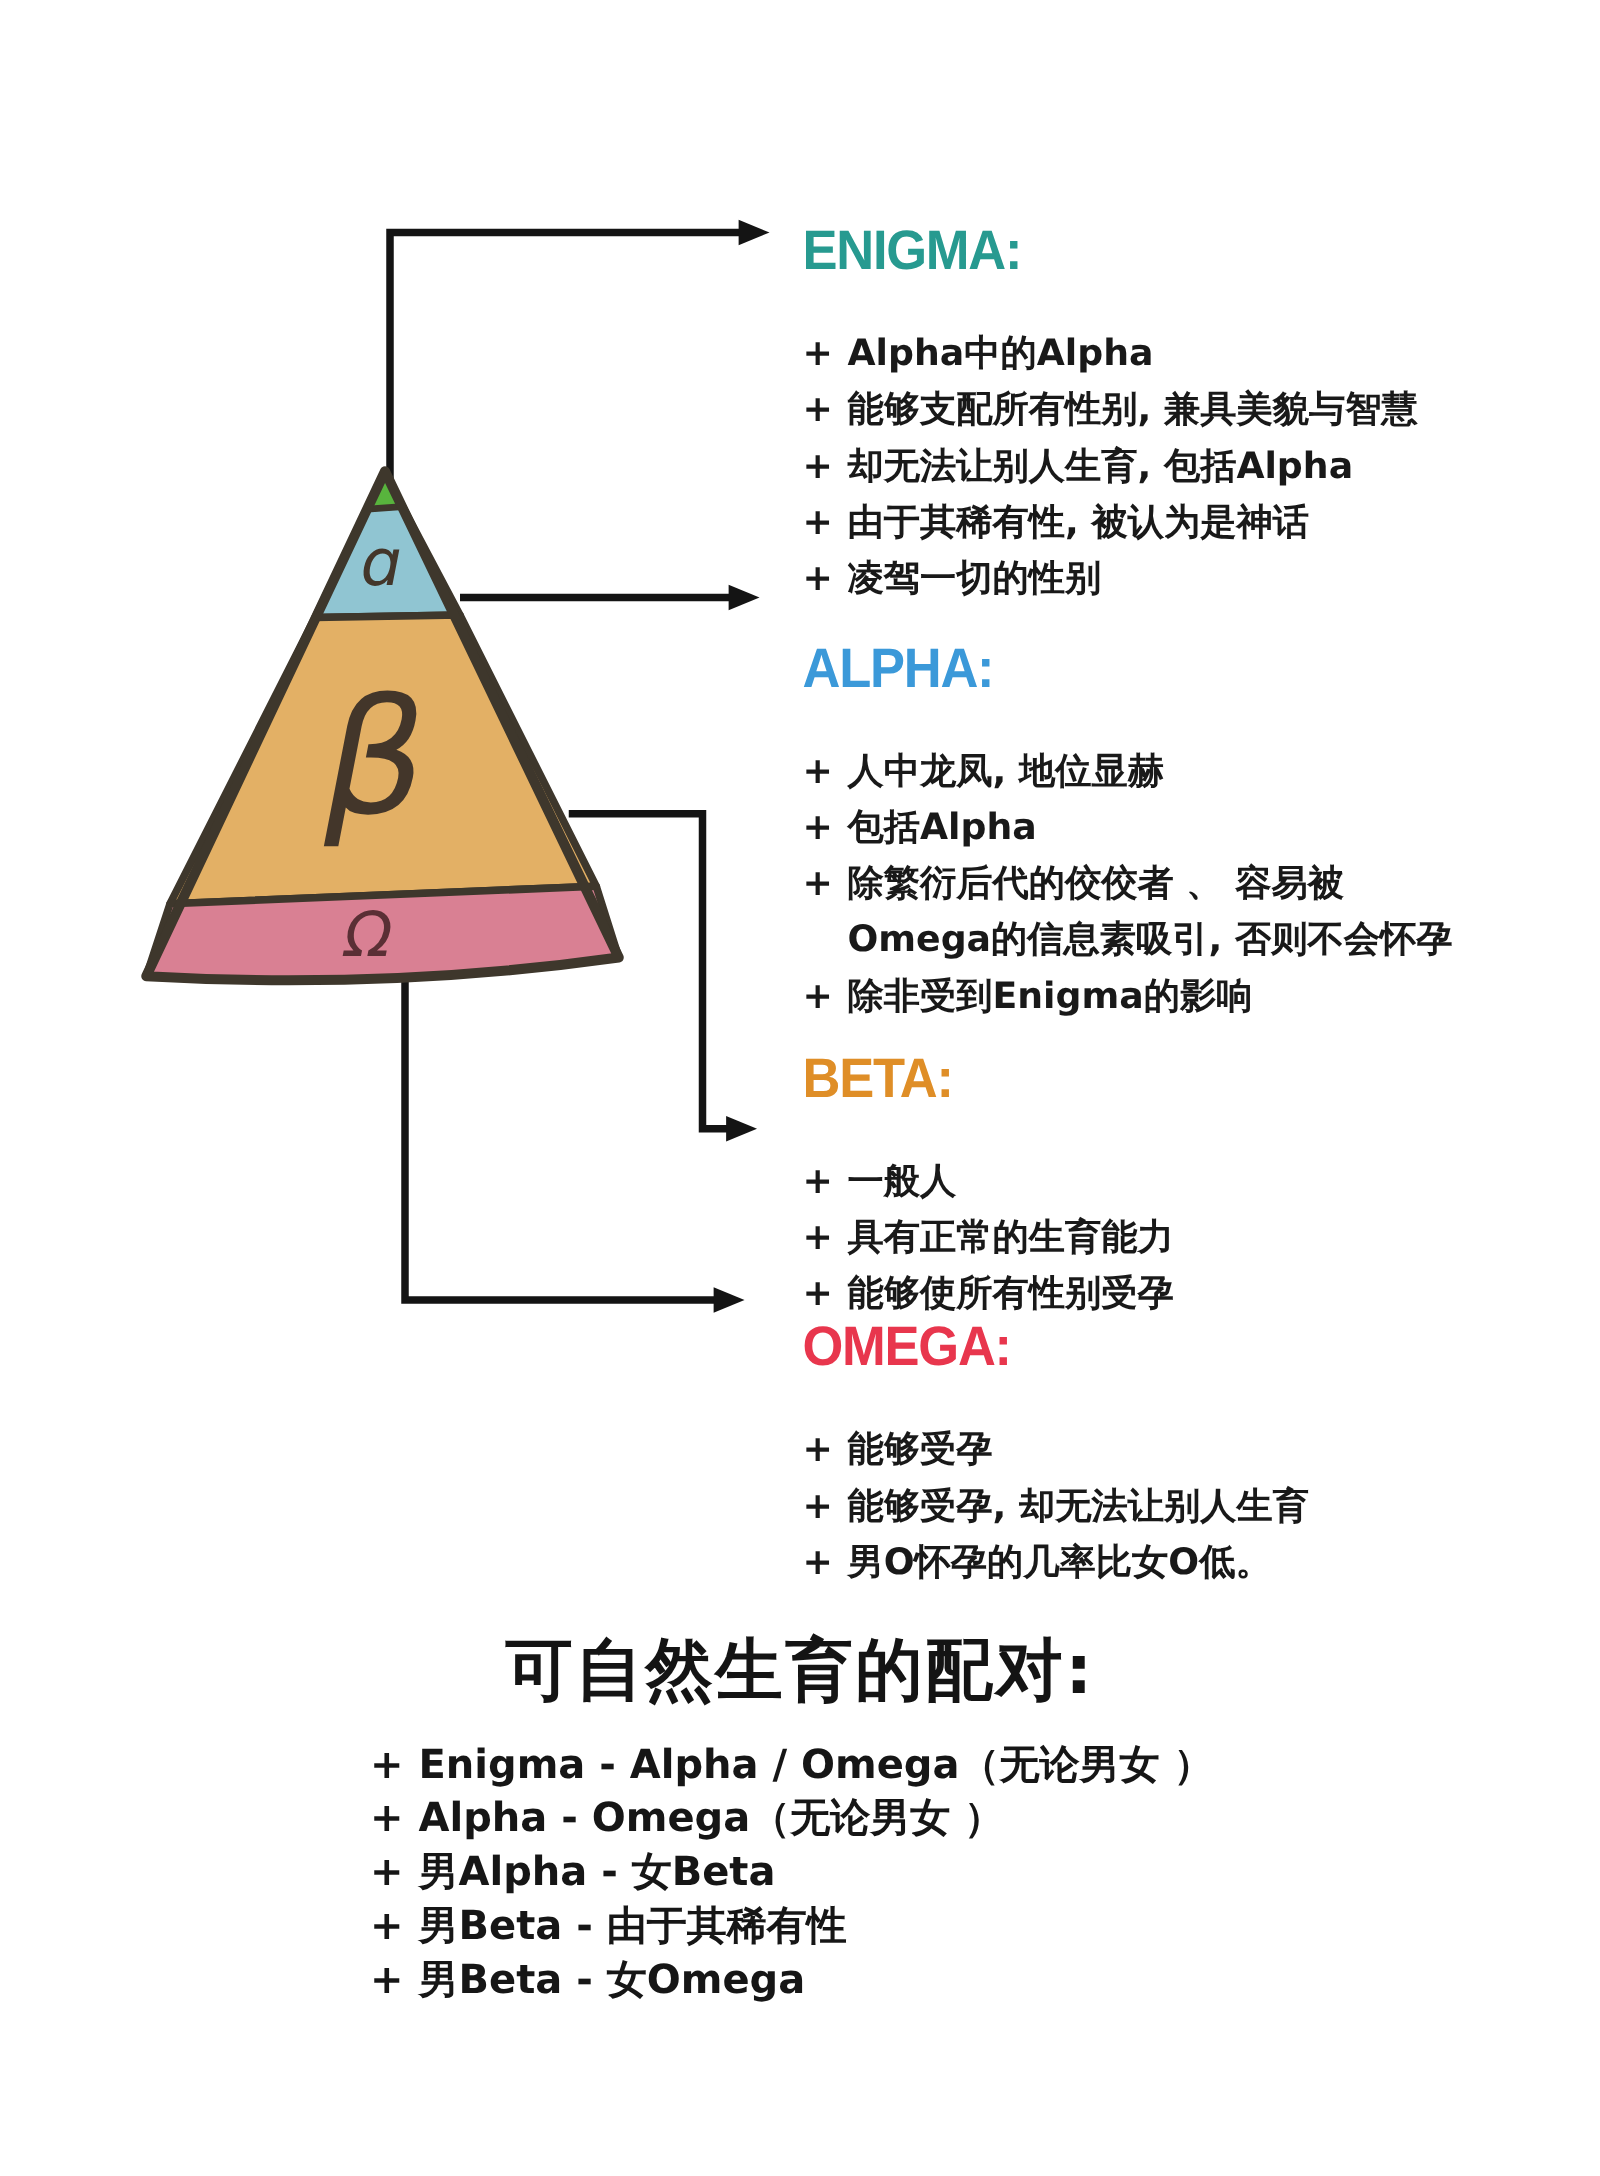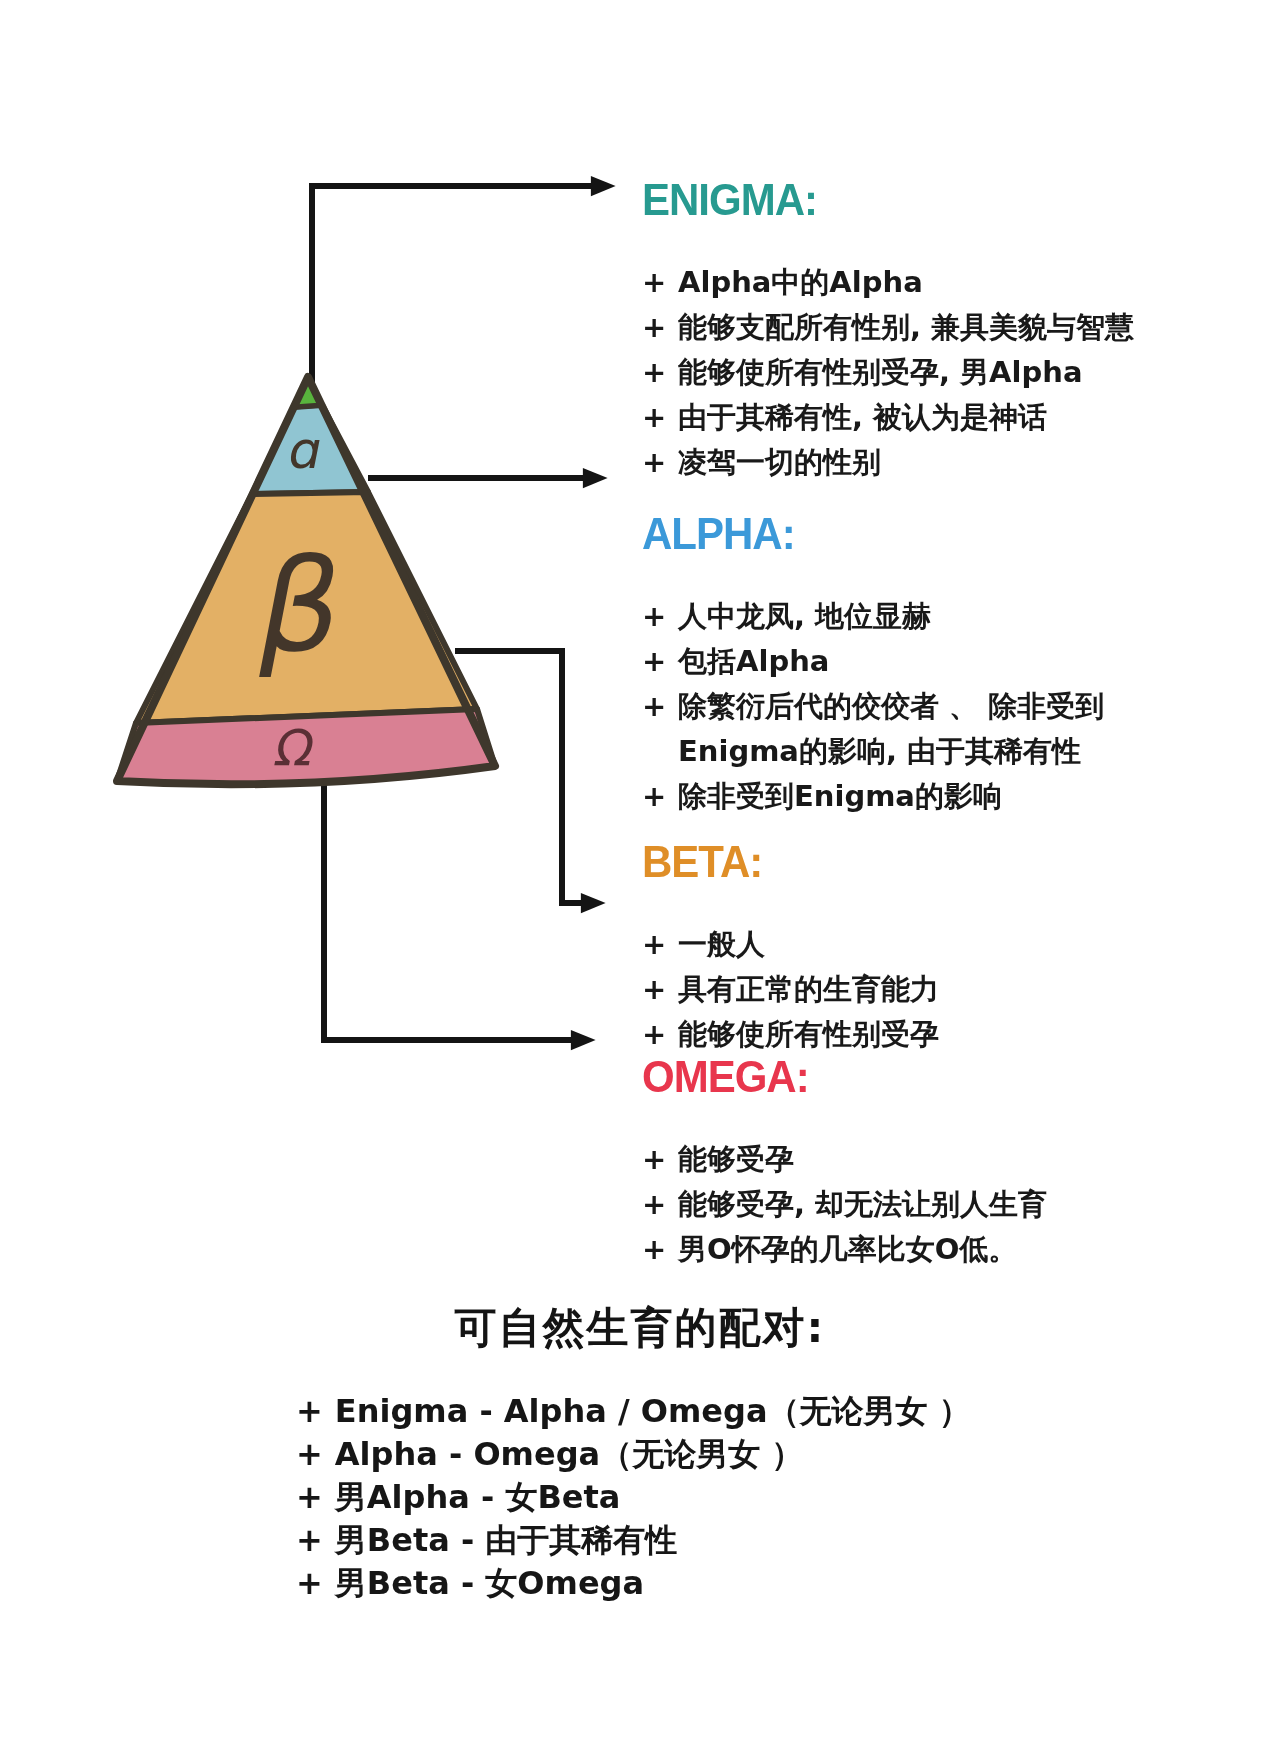--- a/index.html
+++ b/index.html
@@ -9,21 +9,21 @@
 
   .sec{position:absolute;left:642px;width:520px;margin-top:48px;}
   .sec-title{margin:0;font-family:"Liberation Sans",sans-serif;font-weight:700;font-size:42px;
              line-height:46px;letter-spacing:-1px;transform:scaleY(1.06);transform-origin:left top;}
   .bullets{list-style:none;margin:38px 0 0 0;padding:0;}
   .bullets li{display:flex;align-items:flex-start;font-weight:700;font-size:29px;line-height:45px;color:#191919;}
   .plus{flex:0 0 26px;margin-right:10px;}
   .btext{flex:1;}
 
   .pairs-heading{position:absolute;top:1300px;left:50%;transform:translateX(-50%);margin:0;
-                 font-size:42px;font-weight:700;color:#141414;letter-spacing:2px;white-space:nowrap;}
+                 font-size:54px;font-weight:700;color:#141414;letter-spacing:2px;white-space:nowrap;}
   .pairs-list{position:absolute;left:296px;top:1390px;list-style:none;margin:0;padding:0;}
   .pairs-list li{display:flex;align-items:flex-start;font-size:32px;font-weight:700;line-height:43px;color:#161616;}
   .pairs-list .plus{flex:0 0 24px;margin-right:12px;}
 
   .sym{font-family:"DejaVu Sans",sans-serif;font-style:italic;}
 </style>
 </head>
 <body>
 
 <div class="canvas">
@@ -58,21 +58,21 @@
       <li>
           <span class="plus">+</span>
           <span class="btext">Alpha中的Alpha</span>
         </li>
       <li>
           <span class="plus">+</span>
           <span class="btext">能够支配所有性别, 兼具美貌与智慧</span>
         </li>
       <li>
           <span class="plus">+</span>
-          <span class="btext">能够使所有性别受孕, 男Alpha</span>
+          <span class="btext">却无法让别人生育, 包括Alpha</span>
         </li>
       <li>
           <span class="plus">+</span>
           <span class="btext">由于其稀有性, 被认为是神话</span>
         </li>
       <li>
           <span class="plus">+</span>
           <span class="btext">凌驾一切的性别</span>
         </li>
     </ul>
@@ -84,21 +84,21 @@
       <li>
           <span class="plus">+</span>
           <span class="btext">人中龙凤, 地位显赫</span>
         </li>
       <li>
           <span class="plus">+</span>
           <span class="btext">包括Alpha</span>
         </li>
       <li>
           <span class="plus">+</span>
-          <span class="btext">除繁衍后代的佼佼者 、 除非受到Enigma的影响, 由于其稀有性</span>
+          <span class="btext">除繁衍后代的佼佼者 、 容易被Omega的信息素吸引, 否则不会怀孕</span>
         </li>
       <li>
           <span class="plus">+</span>
           <span class="btext">除非受到Enigma的影响</span>
         </li>
     </ul>
   </section>
 
   <section class="sec" style="top:790px">
     <h2 class="sec-title" style="color: rgb(223, 142, 39);">BETA:</h2>

